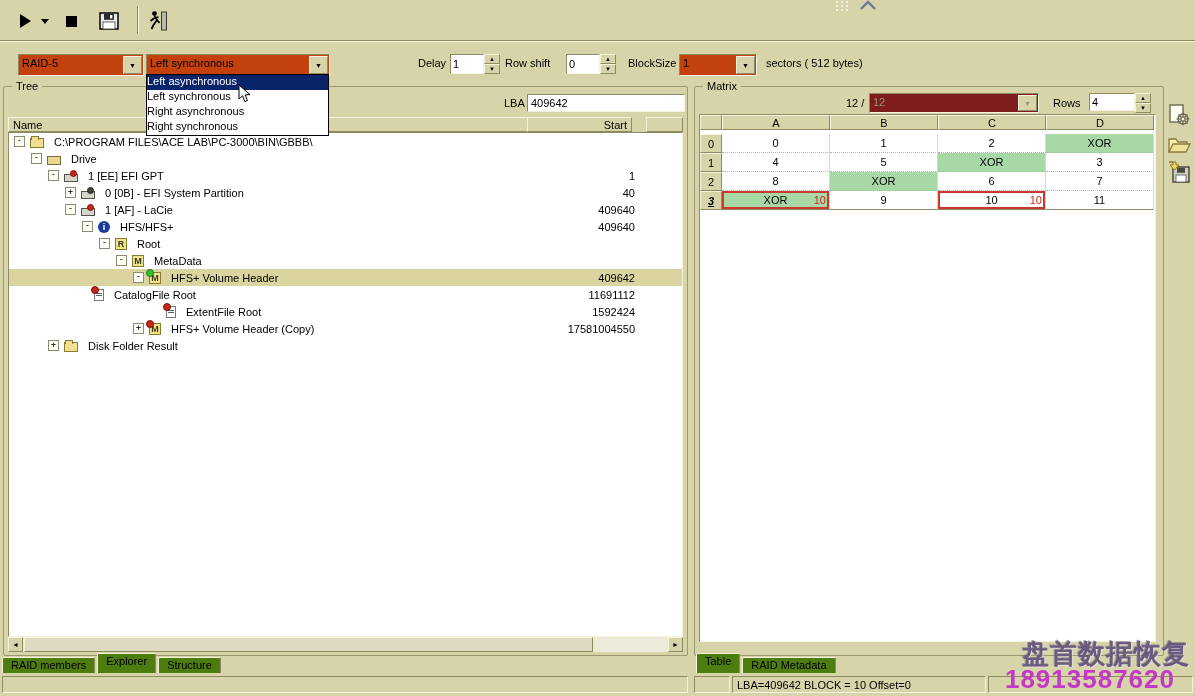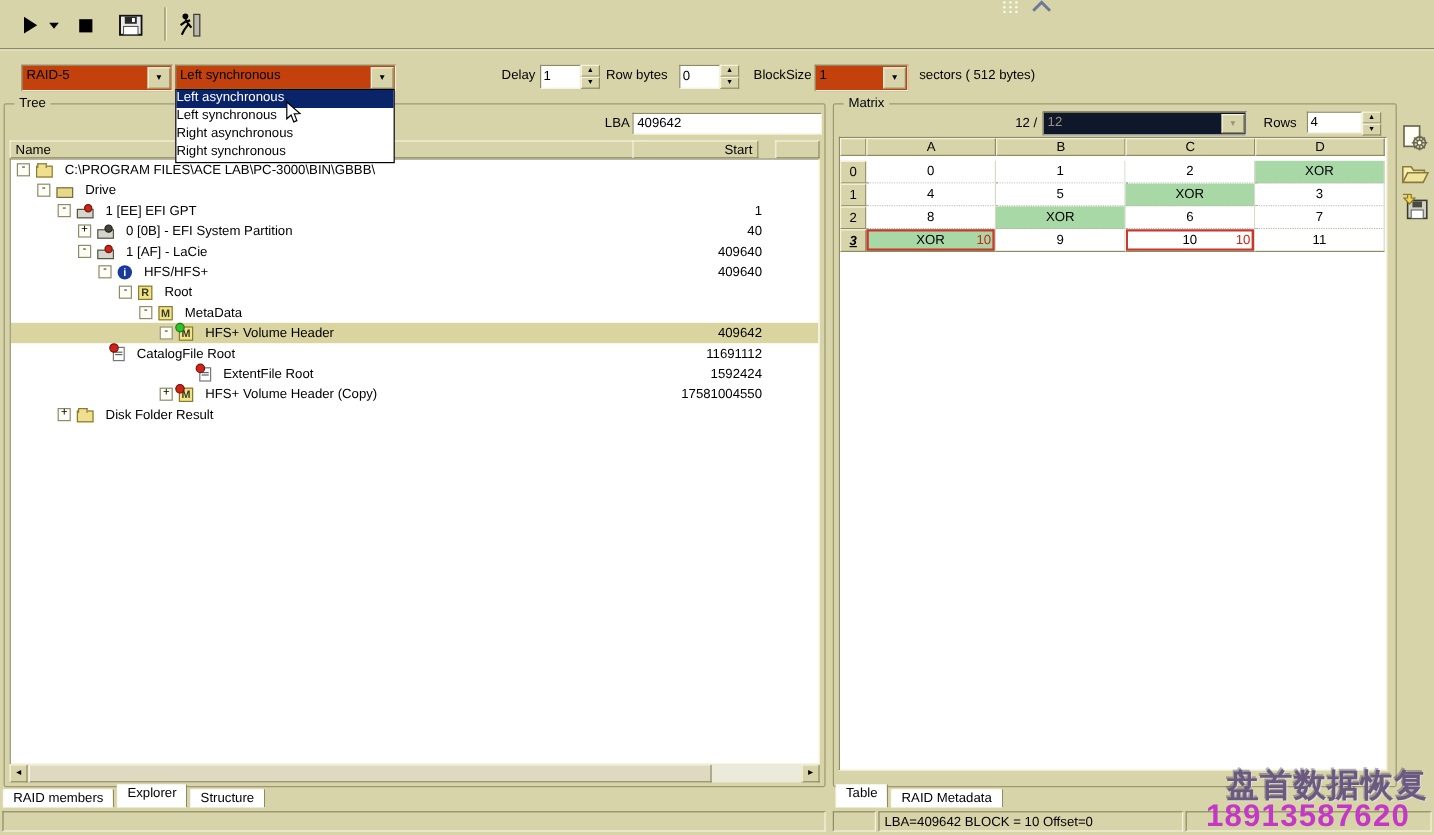--- a/index.html
+++ b/index.html
@@ -14,21 +14,21 @@
   .tri-play{width:0;height:0;border-left:11px solid #000;border-top:7px solid transparent;border-bottom:7px solid transparent}
   .tri-dn{width:0;height:0;border-top:5px solid #000;border-left:4px solid transparent;border-right:4px solid transparent}
   .sq-stop{width:11px;height:11px;background:#000}
   .tsep{position:absolute;top:6px;width:0;height:28px;border-left:1px solid #8e8a62;border-right:1px solid #f6f3dd}
   .grip{position:absolute;left:834px;top:0;width:46px;height:11px}
   
   .ctl-label{position:absolute;top:57px;white-space:nowrap}
   .combo{position:absolute;height:20px;border:1px solid #8e8a62;border-bottom-color:#f6f3dd;border-right-color:#f6f3dd;background:#c2410c;display:flex}
   .combo .cval{flex:1;padding:2px 3px;white-space:nowrap;overflow:hidden}
   .combo .cbtn{width:17px;margin:1px;display:flex;align-items:center;justify-content:center}
-  .combo.disabled{background:#0f172a}
+  .combo.disabled{background:#7f1d1d}
   .combo.disabled .cval{color:#97937e}
   .spin{position:absolute;height:20px;display:flex}
   .spin input{width:28px;height:18px;border:1px solid #8e8a62;border-bottom-color:#f6f3dd;border-right-color:#f6f3dd;
               font:11px "Liberation Sans",sans-serif;padding:0 2px;background:#fff}
   .spin .sb{width:16px;display:flex;flex-direction:column}
   .spin .sb div{flex:1;font-size:6px;line-height:8px;text-align:center;color:#000}
   .arrow-ch{font-size:7px;line-height:7px}
   
   .ddlist{position:absolute;left:146px;top:74px;width:181px;background:#fff;border:1px solid #000;z-index:90}
   .dd-item{height:15px;line-height:13px;padding:0 0;white-space:nowrap}
@@ -72,21 +72,21 @@
       background:#cc2418;border:1px solid #7a1208}
   
   .hscroll{position:absolute;left:4px;top:550px;width:675px;height:15px;background:#ecead9}
   .sb-btn{position:absolute;top:0;width:15px;height:15px;display:flex;align-items:center;justify-content:center;
           font-size:7px;border:1px solid;border-color:#f6f3dd #8e8a62 #8e8a62 #f6f3dd;background:#d8d4aa;box-sizing:border-box}
   .sb-thumb{position:absolute;top:0;left:16px;width:569px;height:15px;border:1px solid;
             border-color:#f6f3dd #8e8a62 #8e8a62 #f6f3dd;background:#dedac2;box-sizing:border-box}
   
   .tabs{position:absolute;display:flex;align-items:flex-end;height:20px}
   .tab{height:14px;padding:1px 8px 0;border:1px solid #8e8a62;border-top-color:#f6f3dd;border-left-color:#f6f3dd;
-       border-bottom:none;margin-right:2px;border-radius:2px 2px 0 0;background:#ffffff;white-space:nowrap}
+       border-bottom:none;margin-right:2px;border-radius:2px 2px 0 0;background:#4d7c0f;white-space:nowrap}
   .tab.active{height:18px;z-index:3;position:relative}
   
   .mx-area{position:absolute;left:4px;top:27px;width:457px;height:528px;background:#fff;
            border:1px solid;border-color:#8e8a62 #f6f3dd #f6f3dd #8e8a62;box-sizing:border-box}
   .mx-grid{position:absolute;left:5px;top:28px;display:grid;grid-template-columns:22px 108px 108px 108px 108px;
            grid-auto-rows:19px;z-index:2}
   .mx-grid .hrow{height:15px}
   .mx-h{background:#d8d4aa;border:1px solid;border-color:#f6f3dd #8e8a62 #8e8a62 #f6f3dd;
         display:flex;align-items:center;justify-content:center;box-sizing:border-box;height:15px}
   .mx-rh{background:#d8d4aa;border:1px solid;border-color:#f6f3dd #8e8a62 #8e8a62 #f6f3dd;
@@ -171,21 +171,21 @@
 
 <span class="ctl-label" style="left:418px">Delay</span>
 <div class="spin" style="left:450px;top:54px">
   <input value="1" style="">
   <span class="sb">
       <div class="raised">▲</div>
       <div class="raised">▼</div>
     </span>
 </div>
 
-<span class="ctl-label" style="left:505px">Row bytes</span>
+<span class="ctl-label" style="left:505px">Row shift</span>
 <div class="spin" style="left:566px;top:54px">
   <input value="0" style="">
   <span class="sb">
       <div class="raised">▲</div>
       <div class="raised">▼</div>
     </span>
 </div>
 
 <span class="ctl-label" style="left:628px">BlockSize</span>
 <div class="combo" style="left:679px;top:54px;width:76px">

